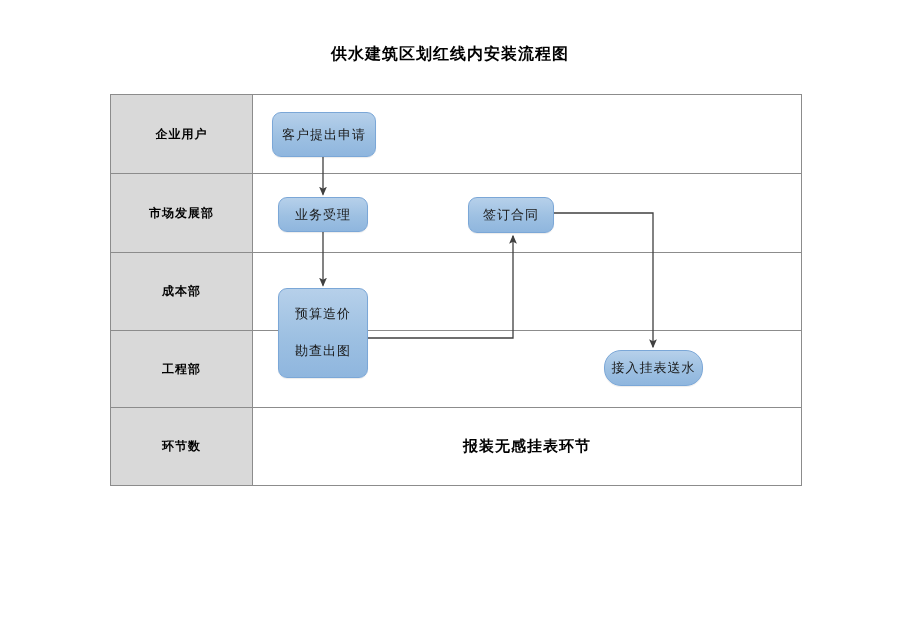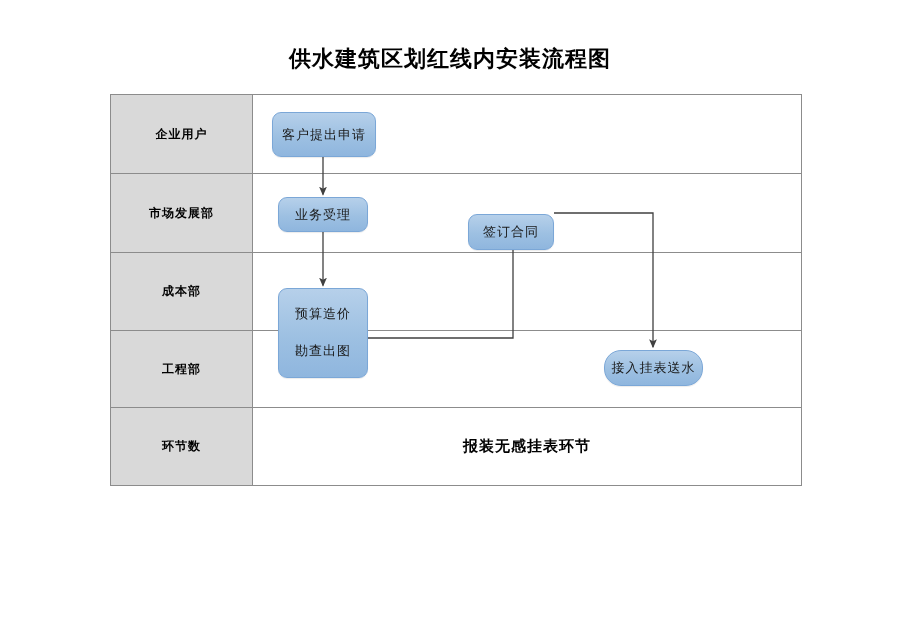--- a/index.html
+++ b/index.html
@@ -21,21 +21,21 @@
     height: 636px;
   }
 
   
   .chart-title {
     position: absolute;
     left: 0;
     top: 44px;
     width: 900px;
     text-align: center;
-    font-size: 22px;
+    font-size: 16px;
     font-weight: bold;
     letter-spacing: 1px;
     color: #000000;
     white-space: nowrap;
   }
 
   
   .swimlane-table {
     position: absolute;
     left: 110px;
@@ -110,21 +110,21 @@
     flex-direction: column;
     justify-content: space-around;
     padding: 7px 0;
   }
   .node-tall .node-text {
     line-height: 1.1;
   }
 
   #node-apply   { left: 272px; top: 112px; width: 104px; height: 45px; }
   #node-accept  { left: 278px; top: 197px; width: 90px;  height: 35px; }
-  #node-contract{ left: 468px; top: 214px; width: 86px;  height: 36px; }
+  #node-contract{ left: 468px; top: 197px; width: 86px;  height: 36px; }
   #node-est     { left: 278px; top: 288px; width: 90px;  height: 90px; }
   #node-deliver { left: 604px; top: 350px; width: 99px;  height: 36px; border-radius: 17px; }
 
   
   svg.connectors {
     position: absolute;
     left: 0;
     top: 0;
     width: 900px;
     height: 636px;

